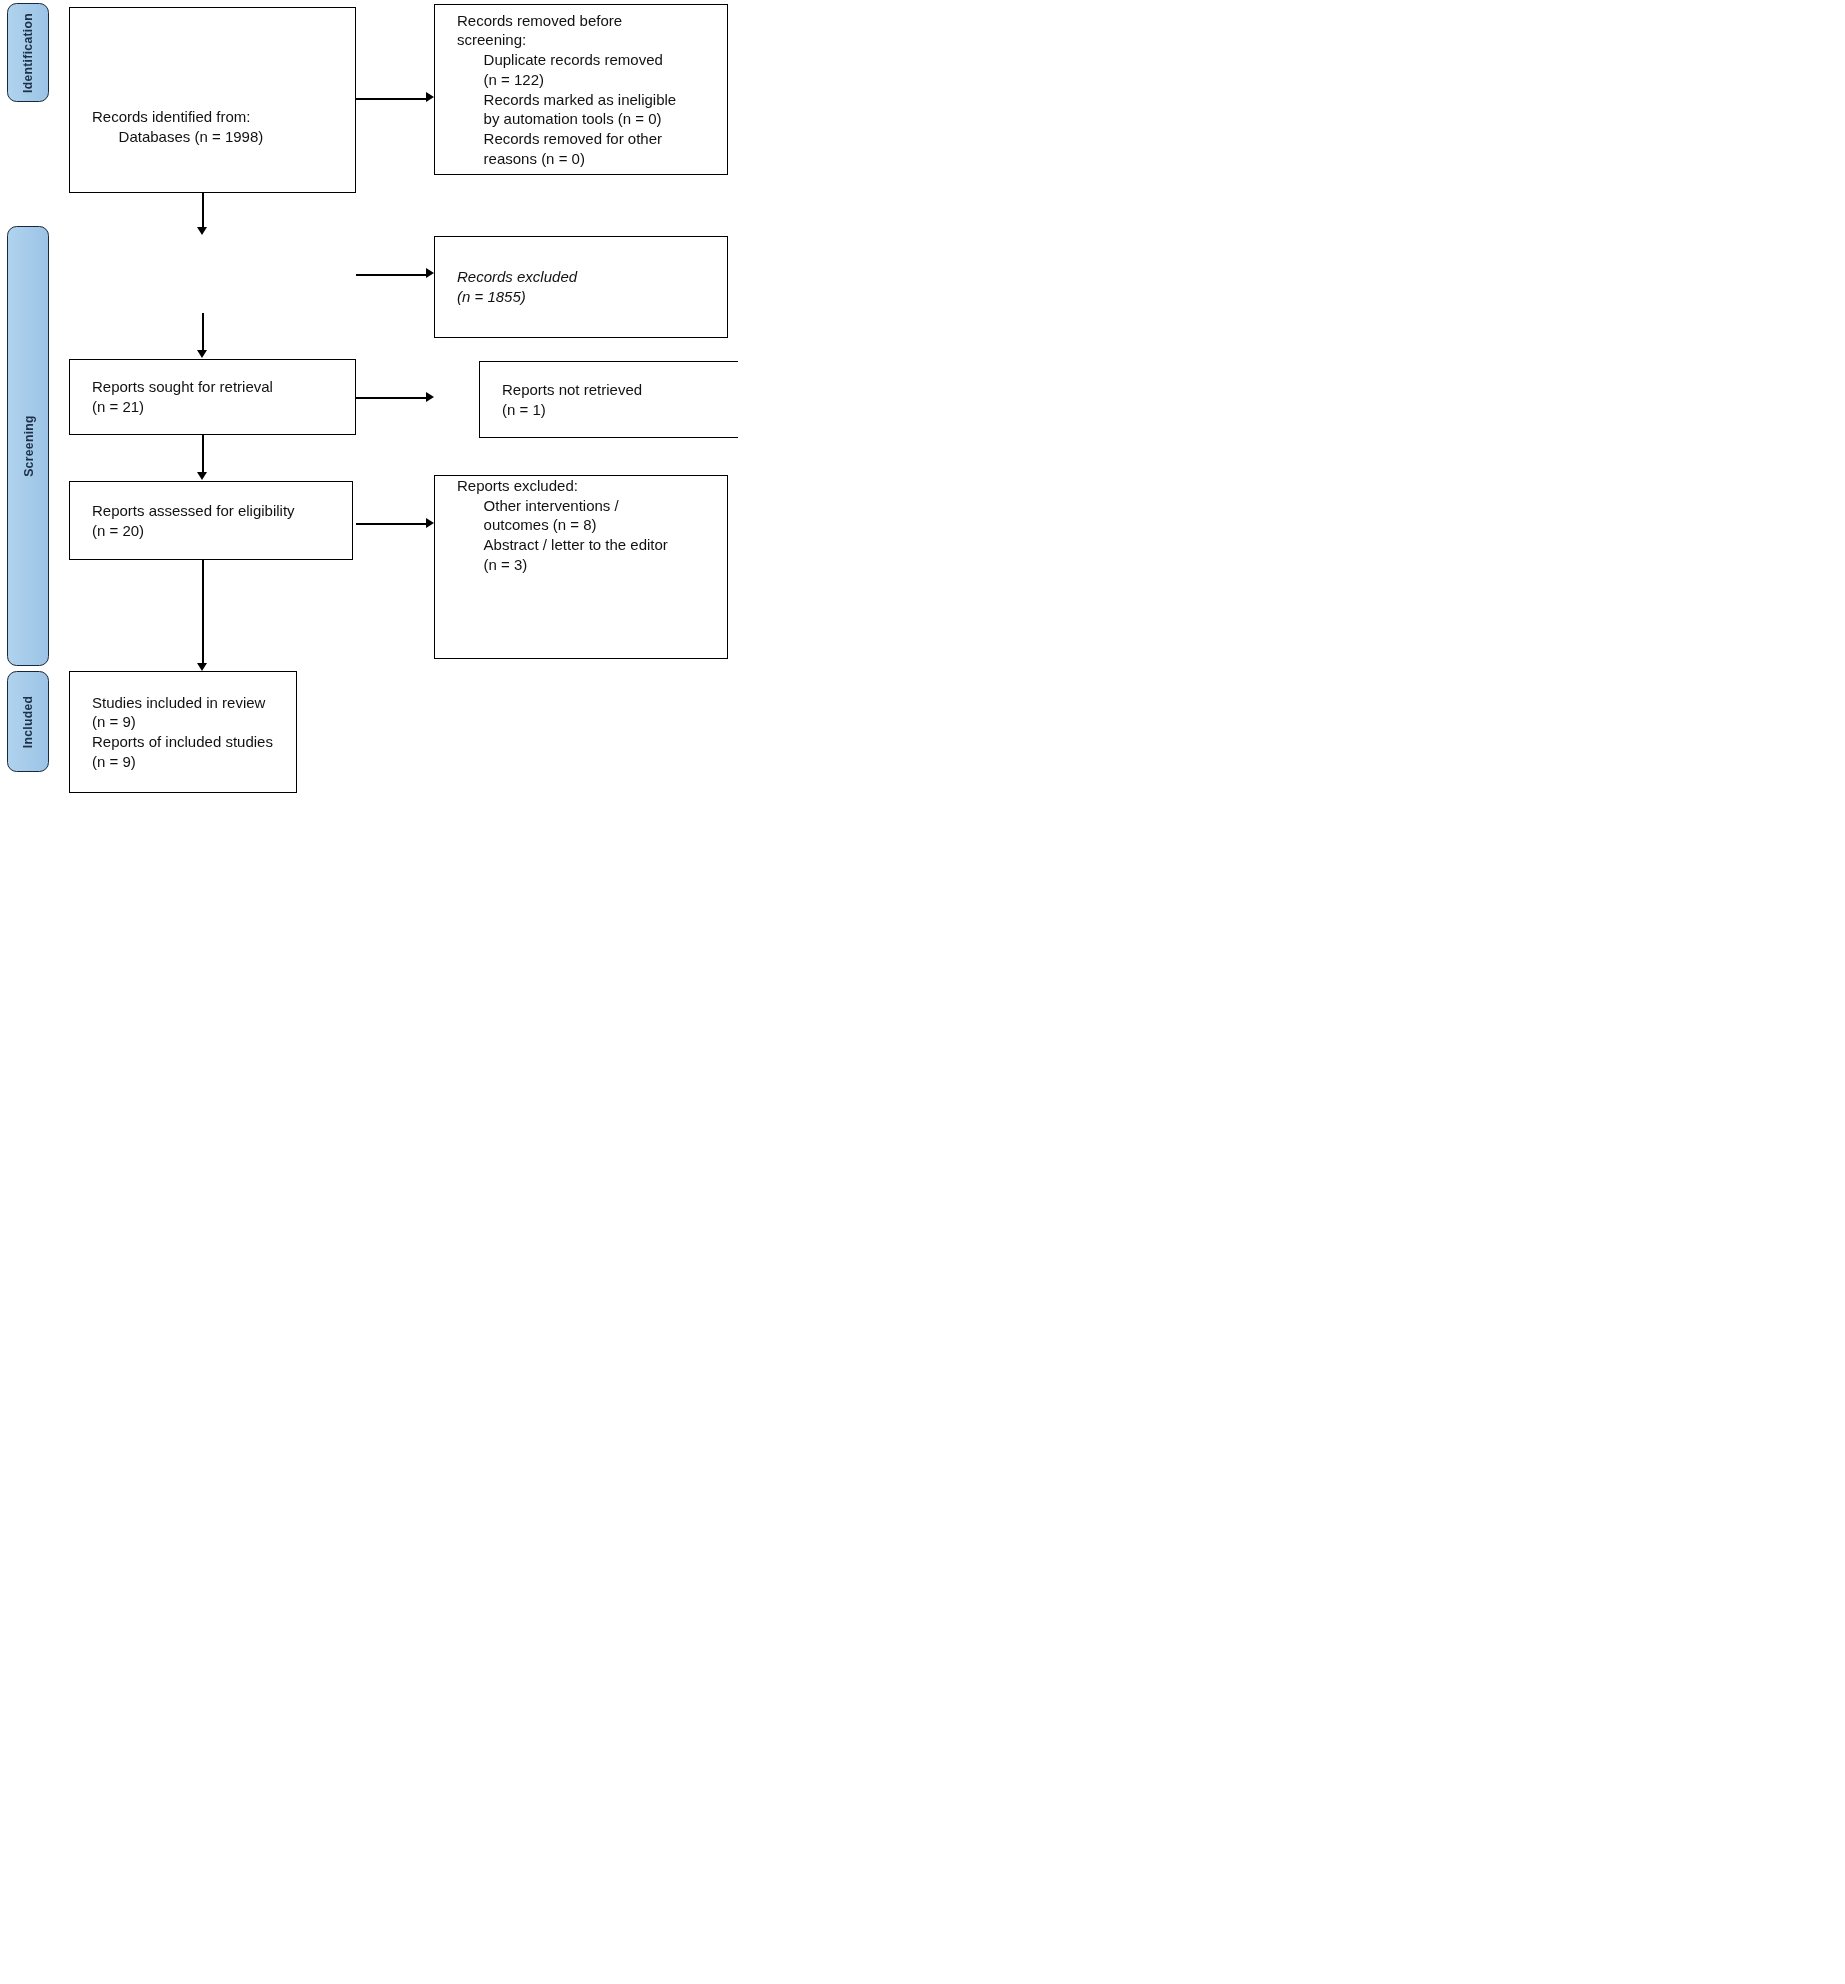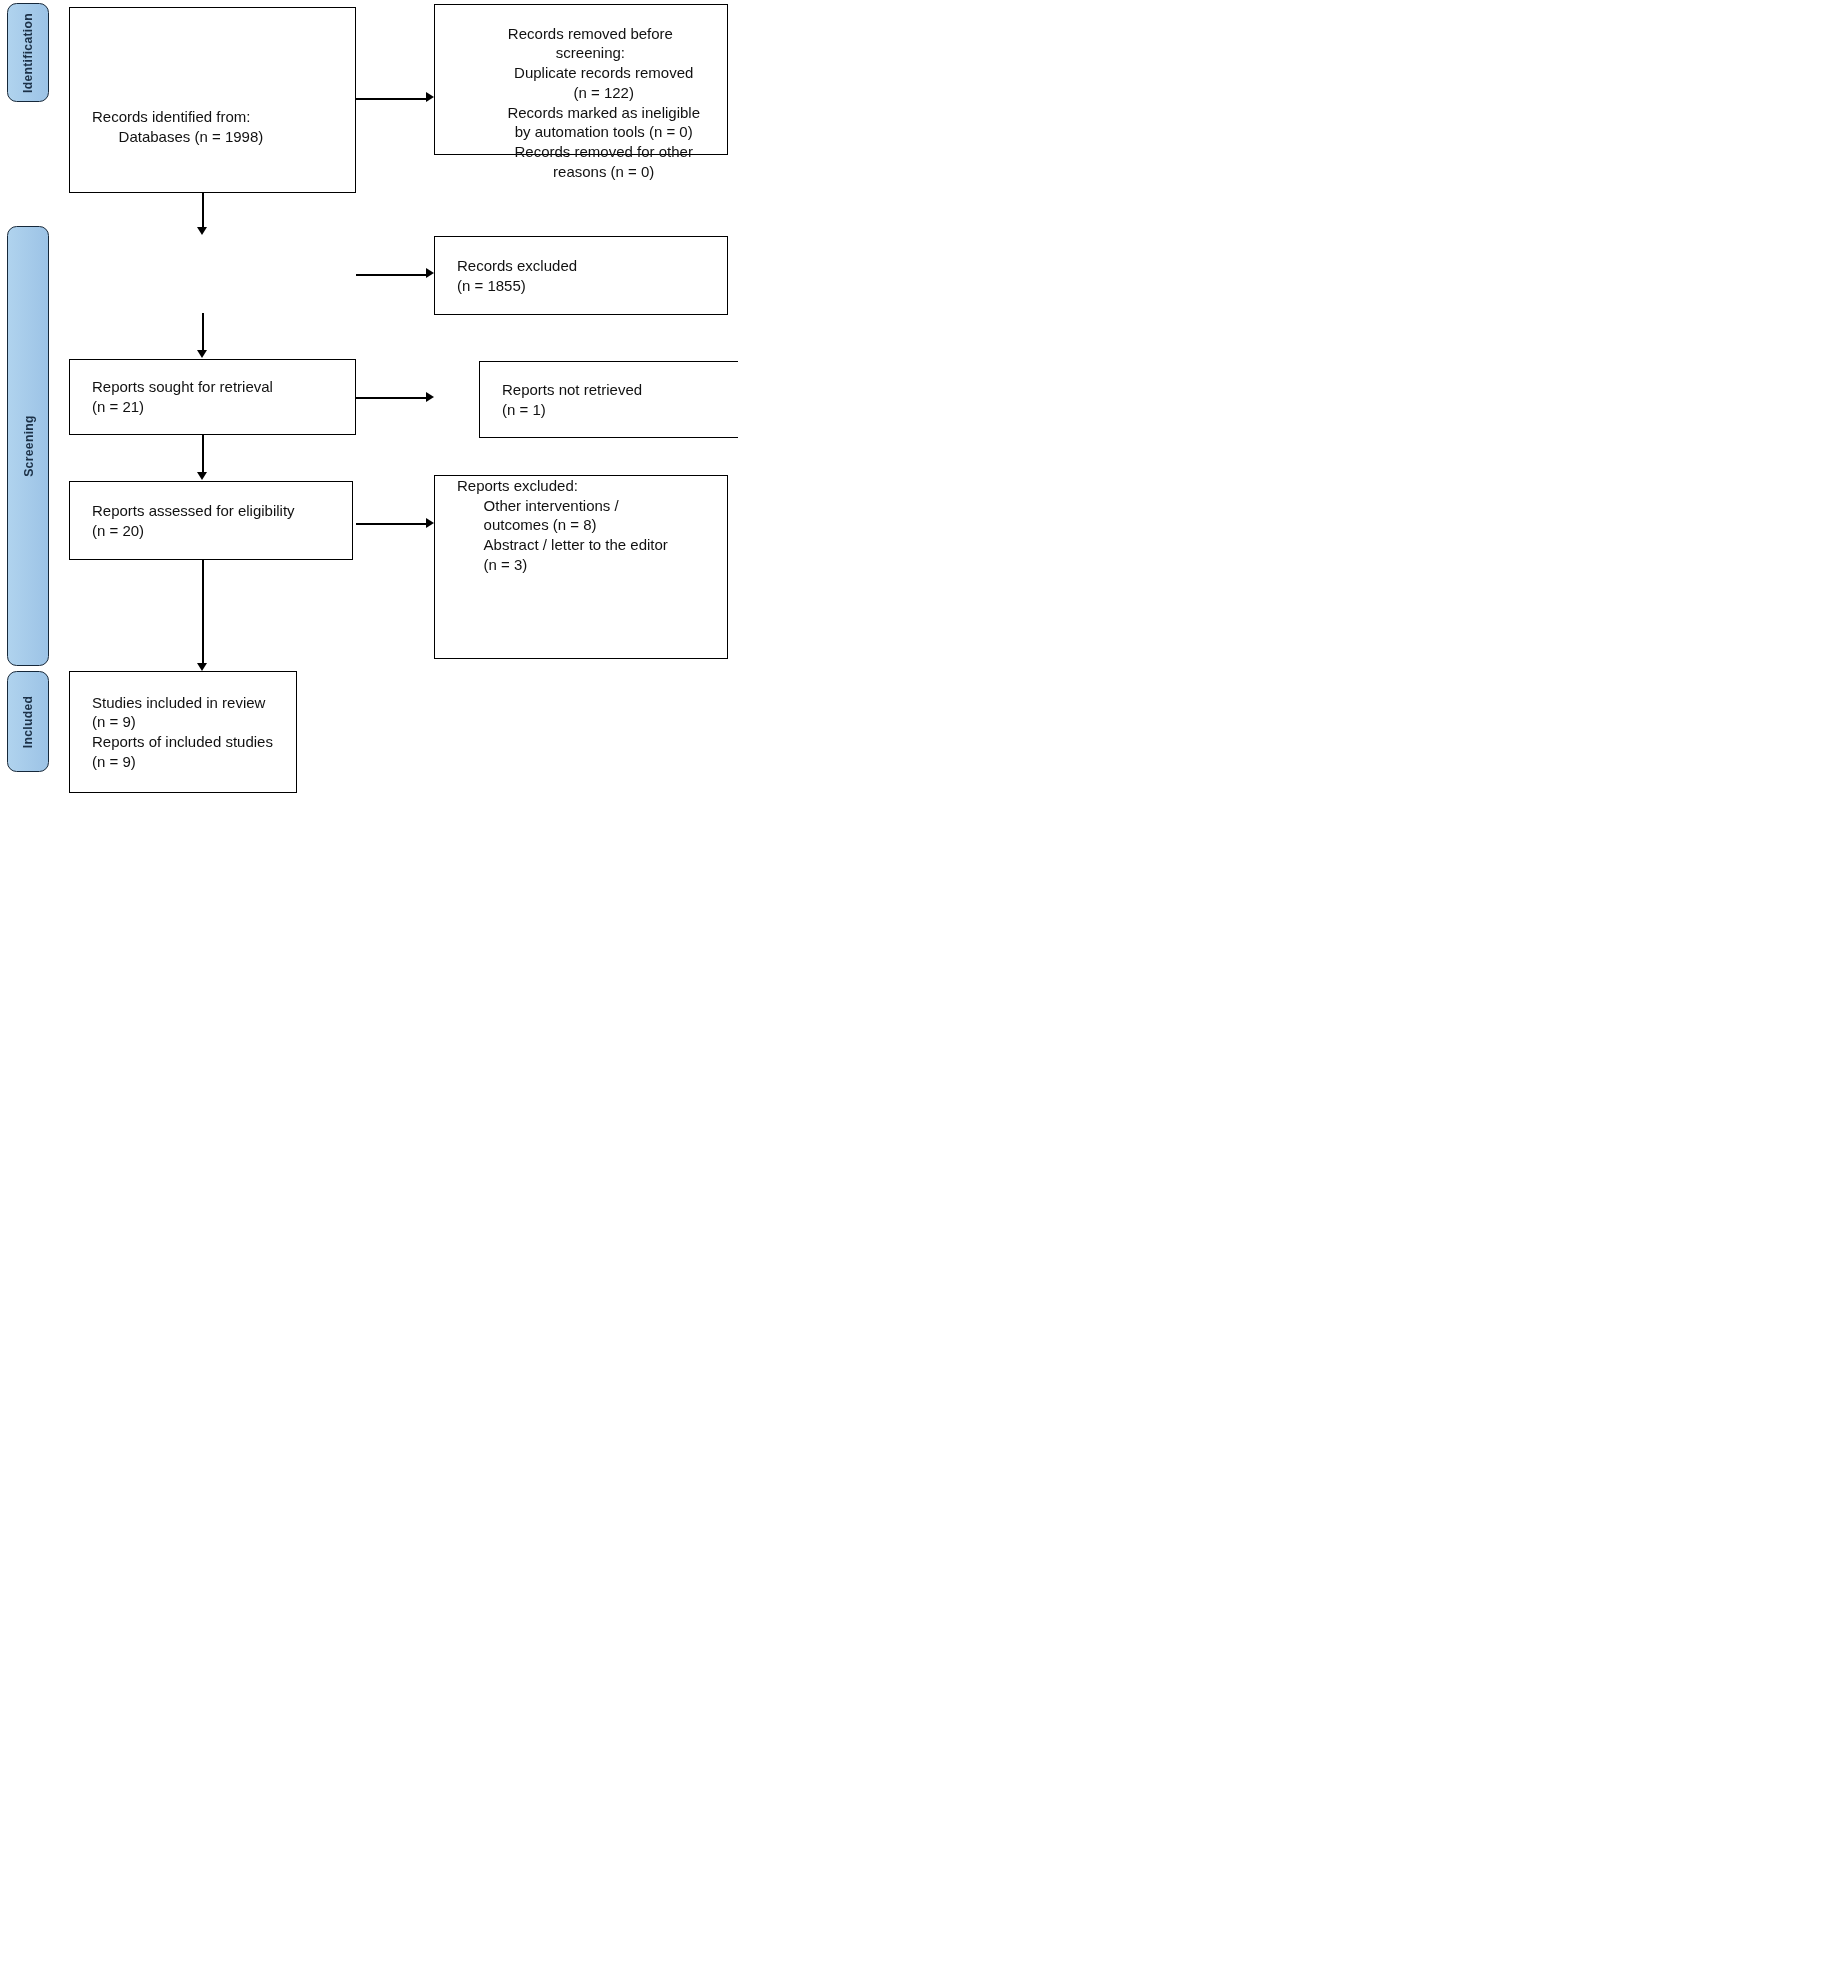--- a/index.html
+++ b/index.html
@@ -105,32 +105,32 @@
     <div class="ln">(n = 20)</div>
   </div>
 
   <div class="box center" style="left:69px;top:671px;width:228px;height:122px;">
     <div class="ln">Studies included in review</div>
     <div class="ln">(n = 9)</div>
     <div class="ln">Reports of included studies</div>
     <div class="ln">(n = 9)</div>
   </div>
 
-  <div class="box" style="left:434px;top:3.7px;width:294px;height:151px;padding-top:19px;align-items:center;">
+  <div class="box" style="left:434px;top:3.7px;width:294px;height:171px;padding-top:6px;">
     <div class="ln">Records removed before</div>
     <div class="ln">screening:</div>
     <div class="ln ind">Duplicate records removed</div>
     <div class="ln ind">(n = 122)</div>
     <div class="ln ind">Records marked as ineligible</div>
     <div class="ln ind">by automation tools (n = 0)</div>
     <div class="ln ind">Records removed for other</div>
     <div class="ln ind">reasons (n = 0)</div>
   </div>
 
-  <div class="box center" style="left:434px;top:236px;width:294px;height:79px;">
+  <div class="box center" style="left:434px;top:236px;width:294px;height:102px;font-style:italic;">
     <div class="ln">Records excluded</div>
     <div class="ln">(n = 1855)</div>
   </div>
 
   <div class="box center" style="left:434px;top:361px;width:294px;height:77px;margin-left:45px;">
     <div class="ln">Reports not retrieved</div>
     <div class="ln">(n = 1)</div>
   </div>
 
   <div class="box" style="left:434px;top:475px;width:294px;height:184px;padding-top:0;">

